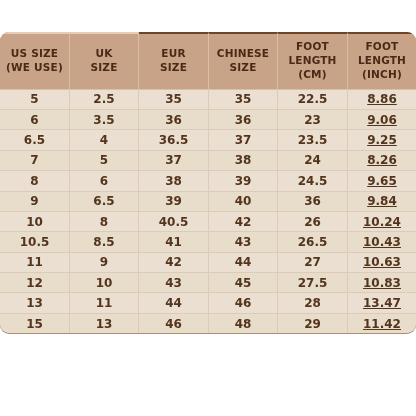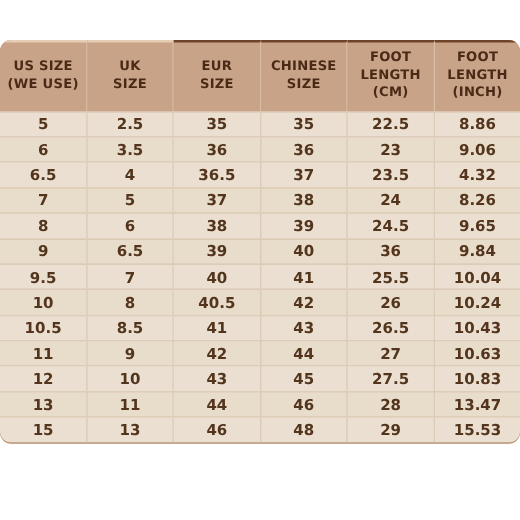--- a/index.html
+++ b/index.html
@@ -65,21 +65,21 @@
     font-size: 12px;
     font-weight: bold;
     text-align: center;
     height: 20.4px;
     padding: 0;
     box-sizing: border-box;
     border-right: 1px solid #dccbb6;
     border-top: 1px solid #dccbb6;
     vertical-align: middle;
   }
-  tbody td:last-child { border-right: none; }
+  tbody td:last-child { border-right: none; text-decoration: underline; }
 
   tbody tr:nth-child(even) td { background: #e8dccb; }
 
   tbody tr:first-child td { border-top: 1px solid #d5c0a8; }
 </style>
 </head>
 <body>
 
 <div id="size-chart-wrap">
   <table class="size-table">
@@ -123,21 +123,21 @@
           <td>36</td>
           <td>23</td>
           <td>9.06</td>
         </tr>
         <tr>
           <td>6.5</td>
           <td>4</td>
           <td>36.5</td>
           <td>37</td>
           <td>23.5</td>
-          <td>4.32</td>
+          <td>9.25</td>
         </tr>
         <tr>
           <td>7</td>
           <td>5</td>
           <td>37</td>
           <td>38</td>
           <td>24</td>
           <td>8.26</td>
         </tr>
         <tr>
@@ -150,28 +150,20 @@
         </tr>
         <tr>
           <td>9</td>
           <td>6.5</td>
           <td>39</td>
           <td>40</td>
           <td>36</td>
           <td>9.84</td>
         </tr>
         <tr>
-          <td>9.5</td>
-          <td>7</td>
-          <td>40</td>
-          <td>41</td>
-          <td>25.5</td>
-          <td>10.04</td>
-        </tr>
-        <tr>
           <td>10</td>
           <td>8</td>
           <td>40.5</td>
           <td>42</td>
           <td>26</td>
           <td>10.24</td>
         </tr>
         <tr>
           <td>10.5</td>
           <td>8.5</td>
@@ -203,17 +195,17 @@
           <td>46</td>
           <td>28</td>
           <td>13.47</td>
         </tr>
         <tr>
           <td>15</td>
           <td>13</td>
           <td>46</td>
           <td>48</td>
           <td>29</td>
-          <td>15.53</td>
+          <td>11.42</td>
         </tr>
       </tbody>
   </table>
 </div>
 
 </body></html>

